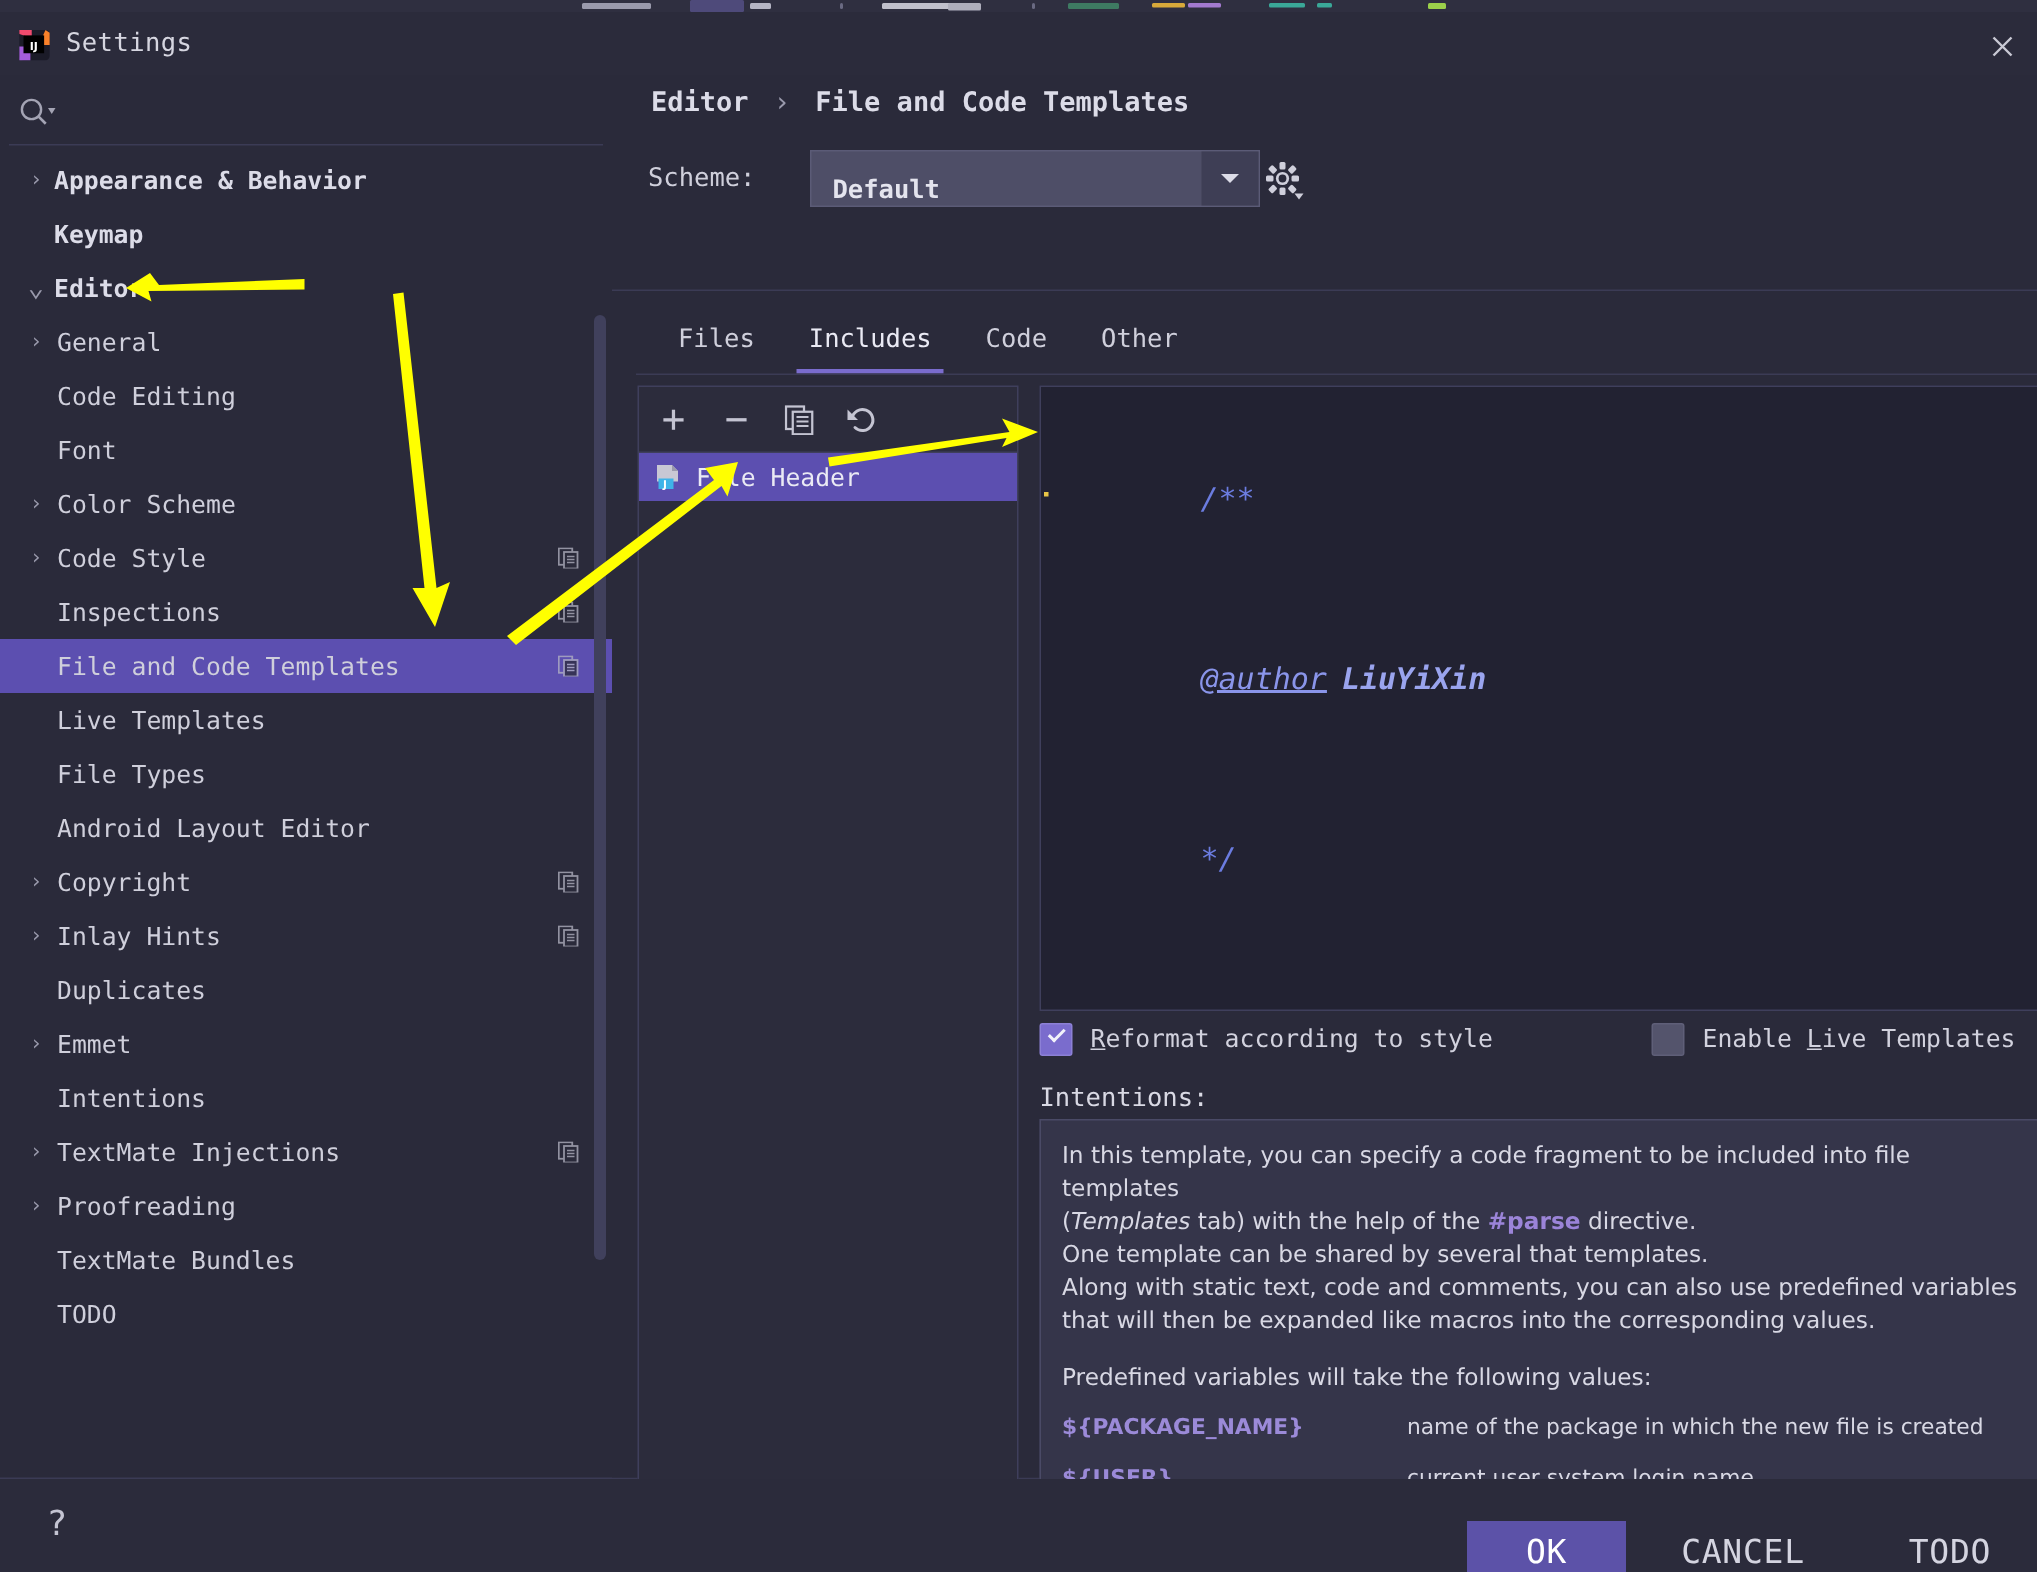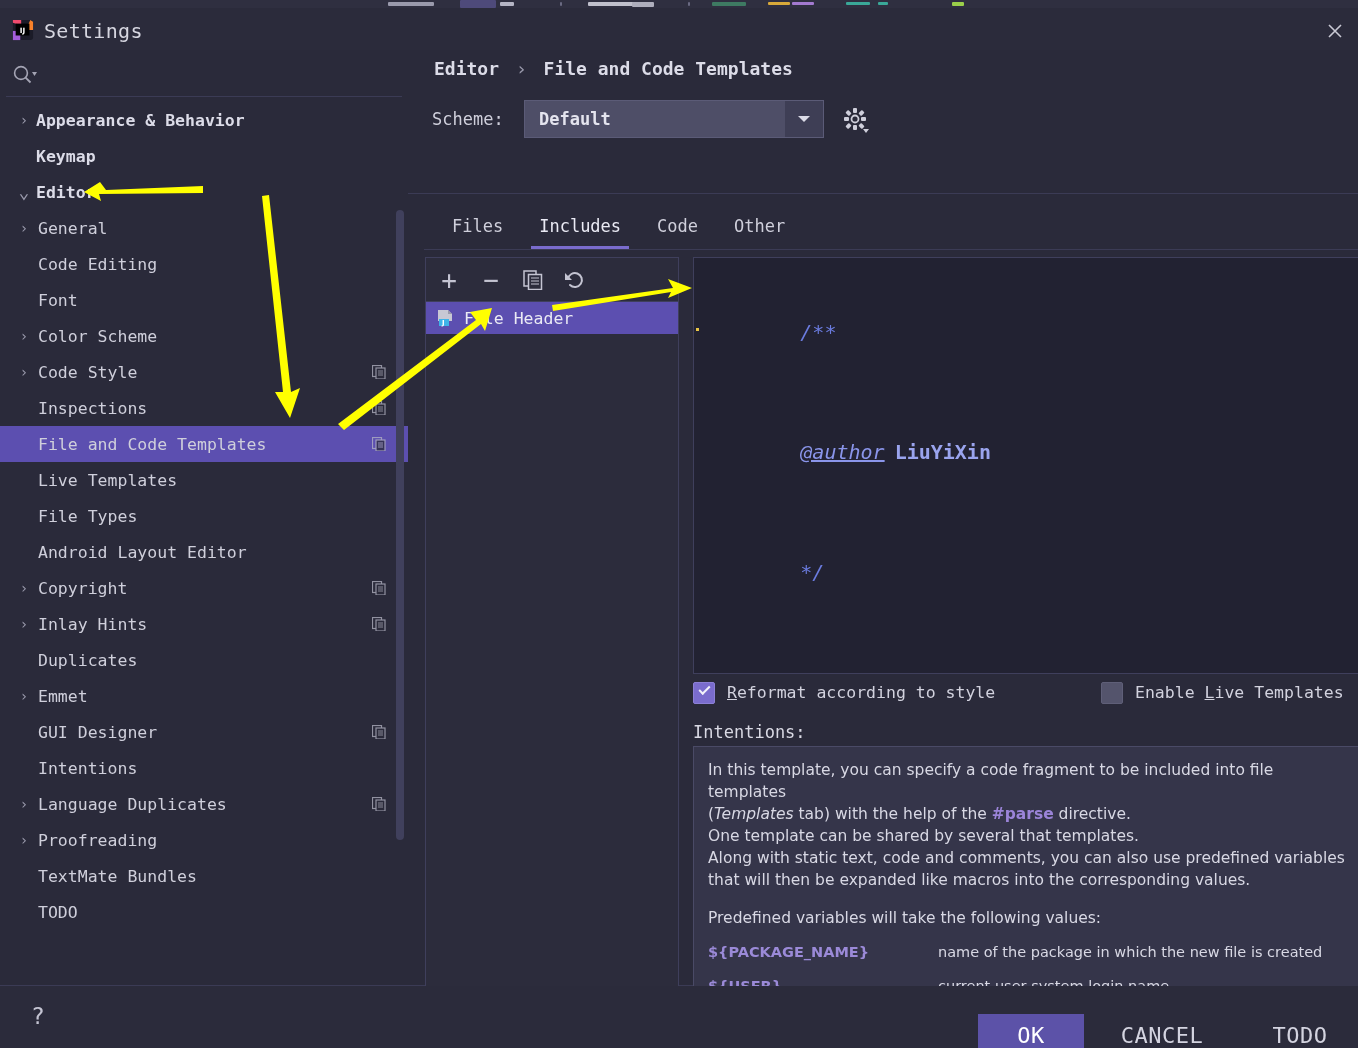--- a/index.html
+++ b/index.html
@@ -26,21 +26,21 @@
   
   .titlebar {
     position: absolute; left: 0; top: 8px; width: 1358px; height: 42px;
     background: #2b2b3b;
   }
   .app-icon {
     position: absolute; left: 12px; top: 11px; width: 22px; height: 22px;
   }
   .title-text {
     position: absolute; left: 44px; top: 11px;
-    font-size: 20px; color: #d6d6e0; letter-spacing: 0.3px;
+    font-size: 17px; color: #d6d6e0; letter-spacing: 0.3px;
   }
   .close-btn {
     position: absolute; right: 8px; top: 8px; width: 30px; height: 30px;
     display: flex; align-items: center; justify-content: center;
     color: #c9c9d4; font-size: 21px; cursor: pointer;
   }
 
   
   .sidebar {
     position: absolute; left: 0; top: 50px; width: 408px; height: 935px;
@@ -98,23 +98,23 @@
   }
   .breadcrumb {
     position: absolute; left: 26px; top: 8px;
     font-size: 18px; color: #dcdce8; font-weight: bold;
   }
   .breadcrumb .sep { color: #9a9aac; font-weight: normal; margin: 0 6px; }
 
   .scheme-row { position: absolute; left: 16px; top: 50px; height: 42px; }
   .scheme-label { position: absolute; left: 8px; top: 9px; font-size: 17px; color: #cfcfdb; }
   .scheme-combo {
-    position: absolute; left: 100px; top: 0; width: 300px; height: 38px;
+    position: absolute; left: 116px; top: 0; width: 300px; height: 38px;
     background: #4e4e67; border: 1px solid #5b5b77;
-    display: flex; align-items: center; cursor: pointer;
+    display: flex; align-items: flex-end; cursor: pointer;
   }
   .scheme-combo .val { margin-left: 14px; font-size: 17px; color: #e4e4ee; font-weight: bold; }
   .scheme-combo .arrow {
     position: absolute; right: 0; top: 0; width: 38px; height: 36px;
     background: #3e3e55; display: flex; align-items: center; justify-content: center;
     color: #dcdce8; font-size: 11px;
   }
   .gear-btn {
     position: absolute; left: 418px; top: 6px; width: 28px; height: 28px;
     color: #cfcfdb; cursor: pointer;
@@ -162,21 +162,21 @@
 
   
   .editor {
     position: absolute; left: 285px; top: 207px; width: 672px; height: 417px;
     background: #222232; border: 1px solid #3f3f5c;
     padding: 14px 8px 8px 10px; overflow: hidden;
   }
   .code-line { font-size: 20px; line-height: 40px; white-space: pre; }
   .c-comment { color: #6b7ce0; font-style: italic; }
   .c-tag { color: #8a95ea; font-style: italic; text-decoration: underline; }
-  .c-val { color: #9aa4ee; font-weight: bold; }
+  .c-val { color: #9aa4ee; font-style: italic; font-weight: bold; }
   .caret-dot {
     position: absolute; left: 2px; top: 70px; width: 3px; height: 3px; background: #e8c547;
   }
 
   
   .cb-row { position: absolute; left: 285px; top: 630px; width: 672px; height: 32px; }
   .cb {
     position: absolute; top: 2px; width: 22px; height: 22px; border-radius: 2px; cursor: pointer;
   }
   .cb.on { background: #7a6ccd; border: 1px solid #8c80d6; }
@@ -370,34 +370,25 @@
         <div class="tree-item lvl1">
           <span class="tw blank">&nbsp;</span>
           <span class="tree-label" style="margin-left: 2px;">Duplicates</span>
         </div>
         <div class="tree-item lvl1">
           <span class="tw">›</span>
           <span class="tree-label" style="margin-left: 2px;">Emmet</span>
         </div>
         <div class="tree-item lvl1">
           <span class="tw blank">&nbsp;</span>
-          <span class="tree-label" style="margin-left: 2px;">GUI Designer</span>
-          <svg class="copy-badge" viewBox="0 0 14 14">
-            <rect x="0.5" y="0.5" width="9" height="11" fill="none" stroke="#b5b5c4" stroke-width="1.2"></rect>
-            <rect x="4" y="3" width="9" height="11" fill="#2a2a3a" stroke="#b5b5c4" stroke-width="1.2"></rect>
-            <path d="M6 6 H11 M6 8 H11 M6 10 H11" stroke="#b5b5c4" stroke-width="0.9"></path>
-          </svg>
-        </div>
-        <div class="tree-item lvl1">
-          <span class="tw blank">&nbsp;</span>
           <span class="tree-label" style="margin-left: 2px;">Intentions</span>
         </div>
         <div class="tree-item lvl1">
           <span class="tw">›</span>
-          <span class="tree-label" style="margin-left: 2px;">Language Duplicates</span>
+          <span class="tree-label" style="margin-left: 2px;">TextMate Injections</span>
           <svg class="copy-badge" viewBox="0 0 14 14">
             <rect x="0.5" y="0.5" width="9" height="11" fill="none" stroke="#b5b5c4" stroke-width="1.2"></rect>
             <rect x="4" y="3" width="9" height="11" fill="#2a2a3a" stroke="#b5b5c4" stroke-width="1.2"></rect>
             <path d="M6 6 H11 M6 8 H11 M6 10 H11" stroke="#b5b5c4" stroke-width="0.9"></path>
           </svg>
         </div>
         <div class="tree-item lvl1">
           <span class="tw">›</span>
           <span class="tree-label" style="margin-left: 2px;">Proofreading</span>
         </div>

